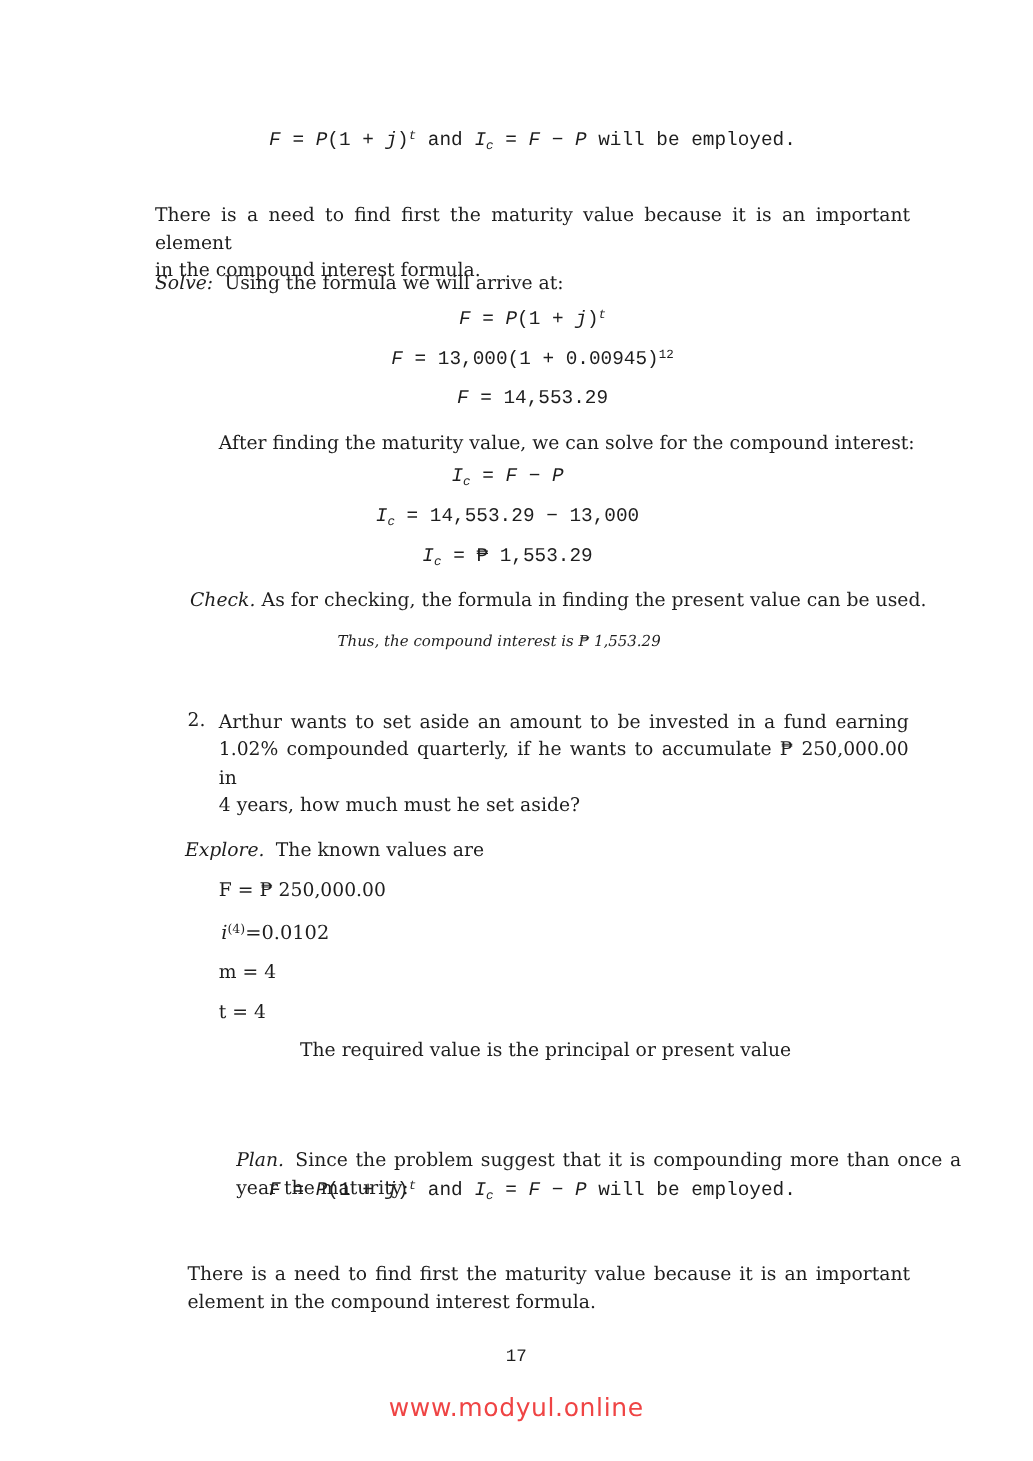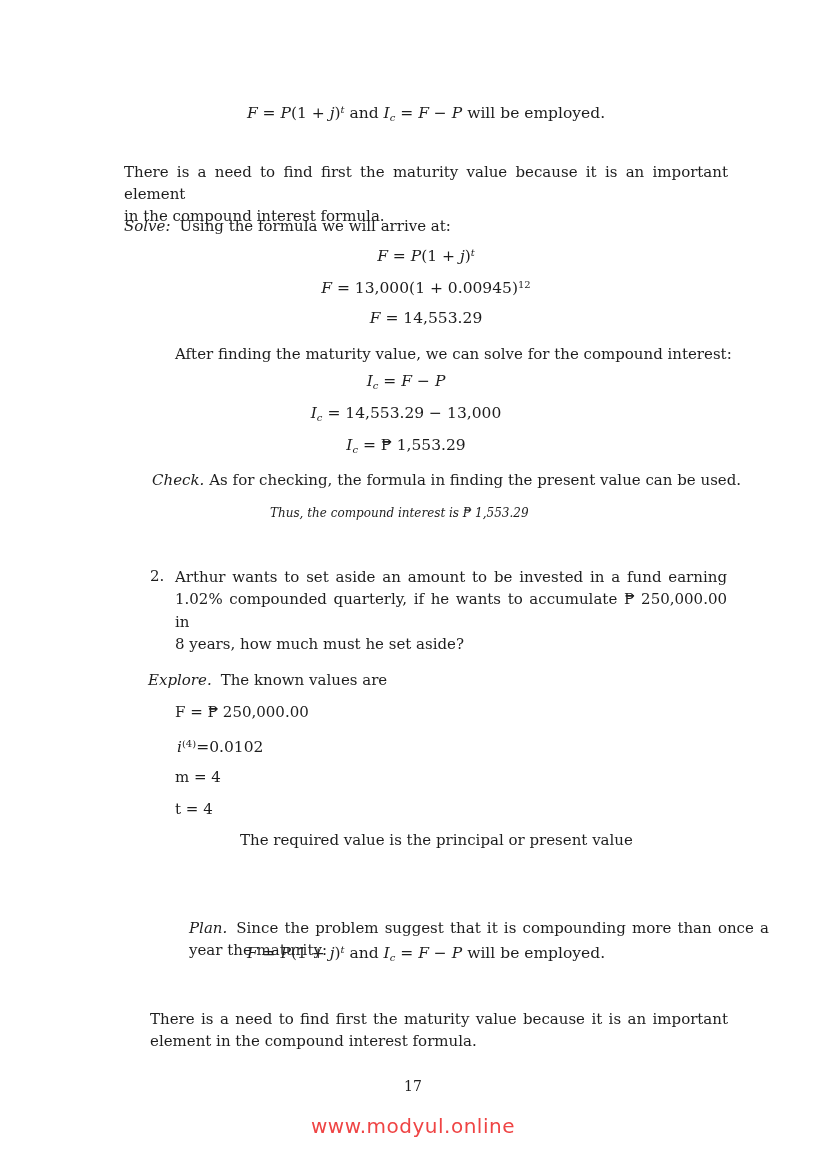--- a/index.html
+++ b/index.html
@@ -6,21 +6,21 @@
   .page{
     position:relative;
     width:826px;height:1169px;
     background:#ffffff;
     font-family:"DejaVu Serif","Liberation Serif",serif;
     color:#1d1d1d;
     font-size:15px;
     overflow:hidden;
   }
   .abs{position:absolute;line-height:20px;}
-  .center{text-align:center;}
+  .center{text-align:center;font-family:Liberation Mono, monospace;}
   .jline{text-align:justify;text-align-last:justify;}
   .math{font-size:15.5px;}
   .s-i{font-style:italic;}
   .s-sup{font-size:10px;vertical-align:5px;}
   .s-isup{font-style:italic;font-size:10px;vertical-align:5px;}
   .s-isub{font-style:italic;font-size:10px;vertical-align:-3px;}
   .lead-label{font-style:italic;}
   .gap2{margin-right:9px;}
   .gap1{margin-right:5px;}
   .para{line-height:21.8px;}
@@ -85,21 +85,21 @@
     <span class="lead-label gap1">Check.</span><span>As for checking, the formula in finding the present value can be used.</span>
   </div>
 
   <div id="thus-line" class="abs">Thus, the compound interest is ₱ 1,553.29</div>
 
   <div id="problem2" class="abs">
     <span class="p2-num">2.</span>
     <div class="p2-text">
       <div class="jline">Arthur wants to set aside an amount to be invested in a fund earning</div>
       <div class="jline">1.02% compounded quarterly, if he wants to accumulate ₱ 250,000.00 in</div>
-      <div>8 years, how much must he set aside?</div>
+      <div>4 years, how much must he set aside?</div>
     </div>
   </div>
 
   <div id="explore-line" class="abs">
     <span class="lead-label gap2">Explore.</span><span>The known values are</span>
   </div>
 
   <div id="kv-f" class="abs">F = ₱ 250,000.00</div>
   <div id="kv-i" class="abs math"><span class="s-i">i</span><span class="s-sup">(4)</span><span>=0.0102</span></div>
   <div id="kv-m" class="abs">m = 4</div>

